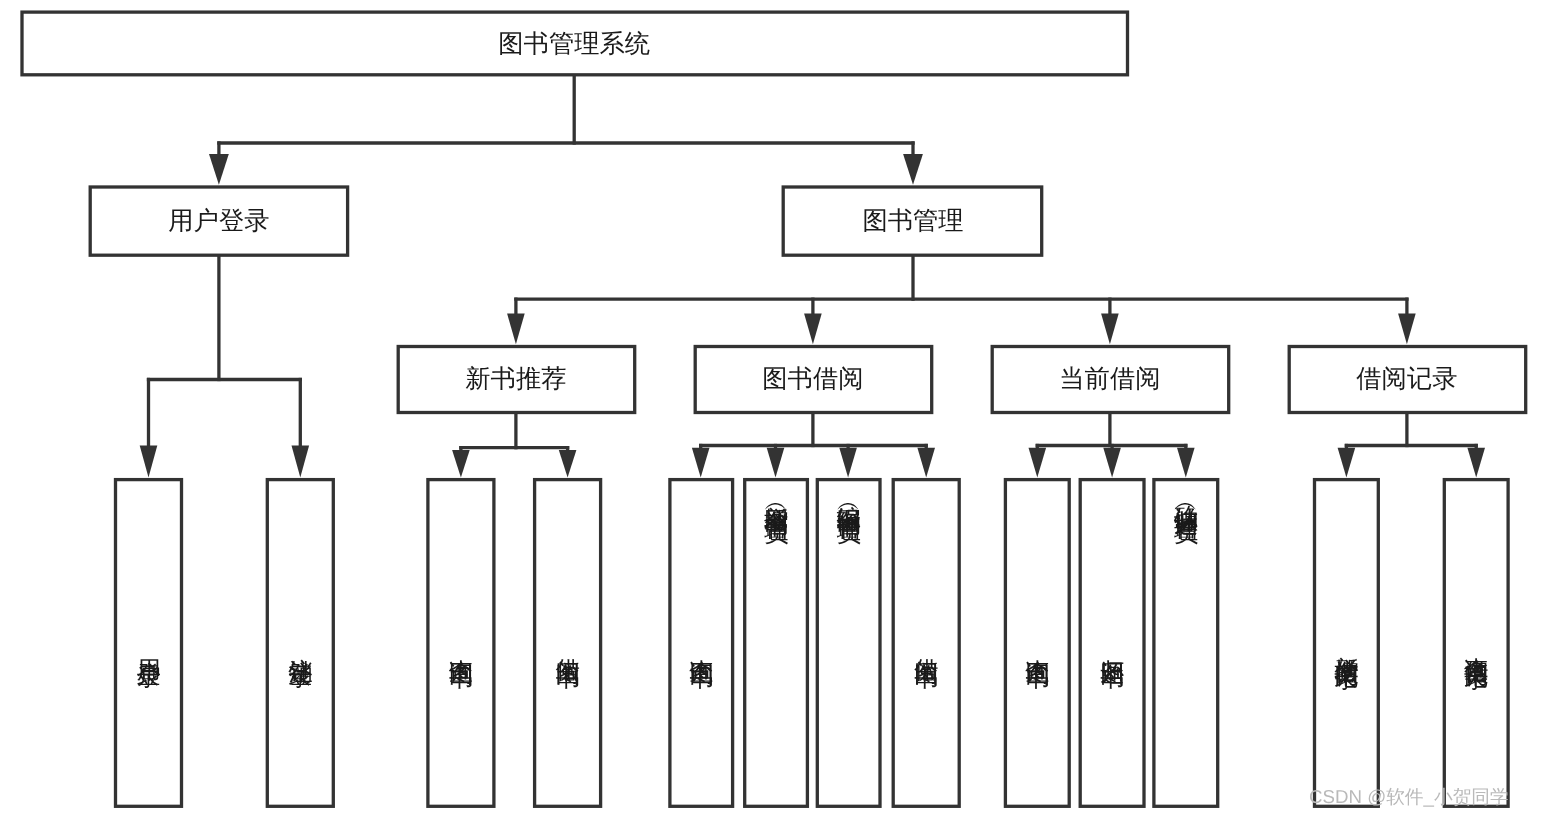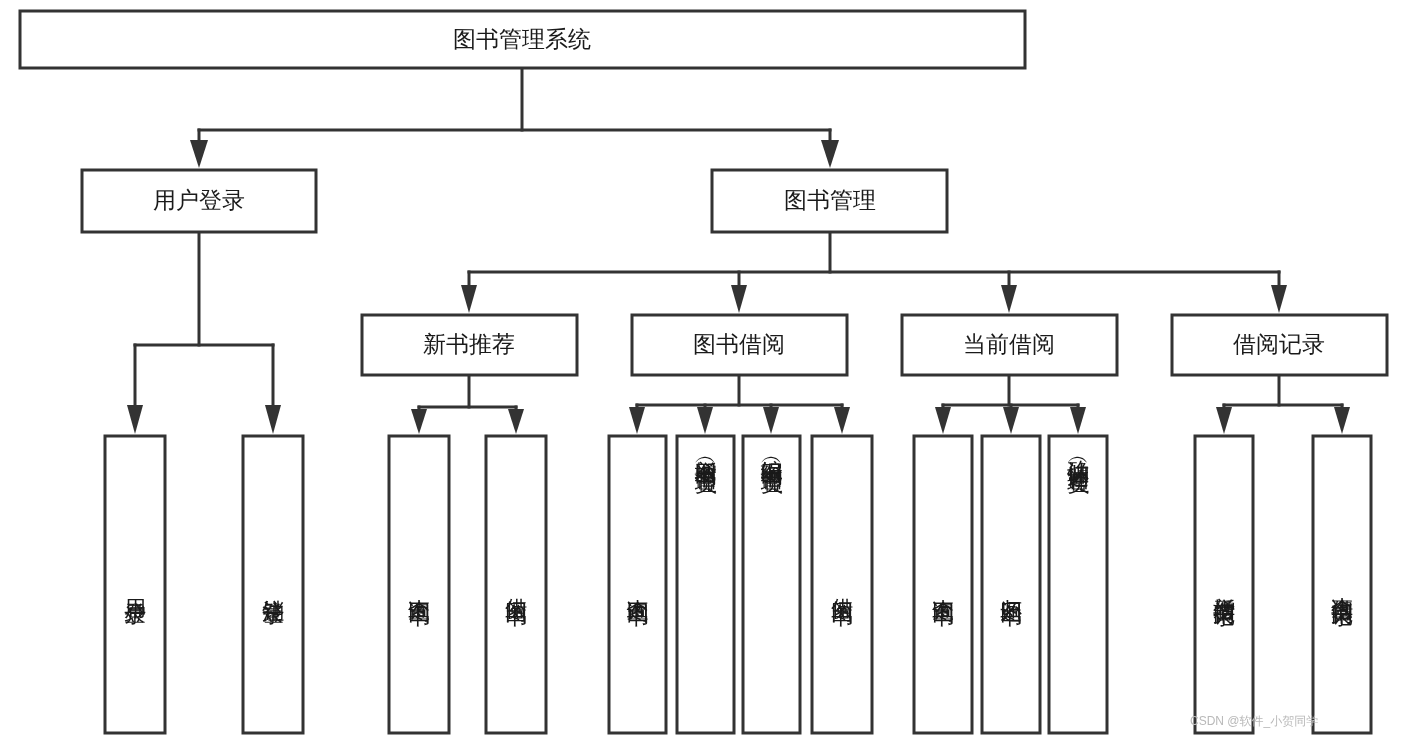--- a/index.html
+++ b/index.html
@@ -66,21 +66,21 @@
     color: #1a1a1a;
     letter-spacing: 2px;
     white-space: nowrap;
     user-select: none;
   }
   .watermark {
     position: absolute;
     left: 1190px;
     top: 713px;
     font-family: "Liberation Sans", "DejaVu Sans", sans-serif;
-    font-size: 12px;
+    font-size: 17px;
     color: #b9b9b9;
     white-space: nowrap;
     user-select: none;
   }
 </style>
 </head>
 <body>
 
 <div id="diagram-root">
 

